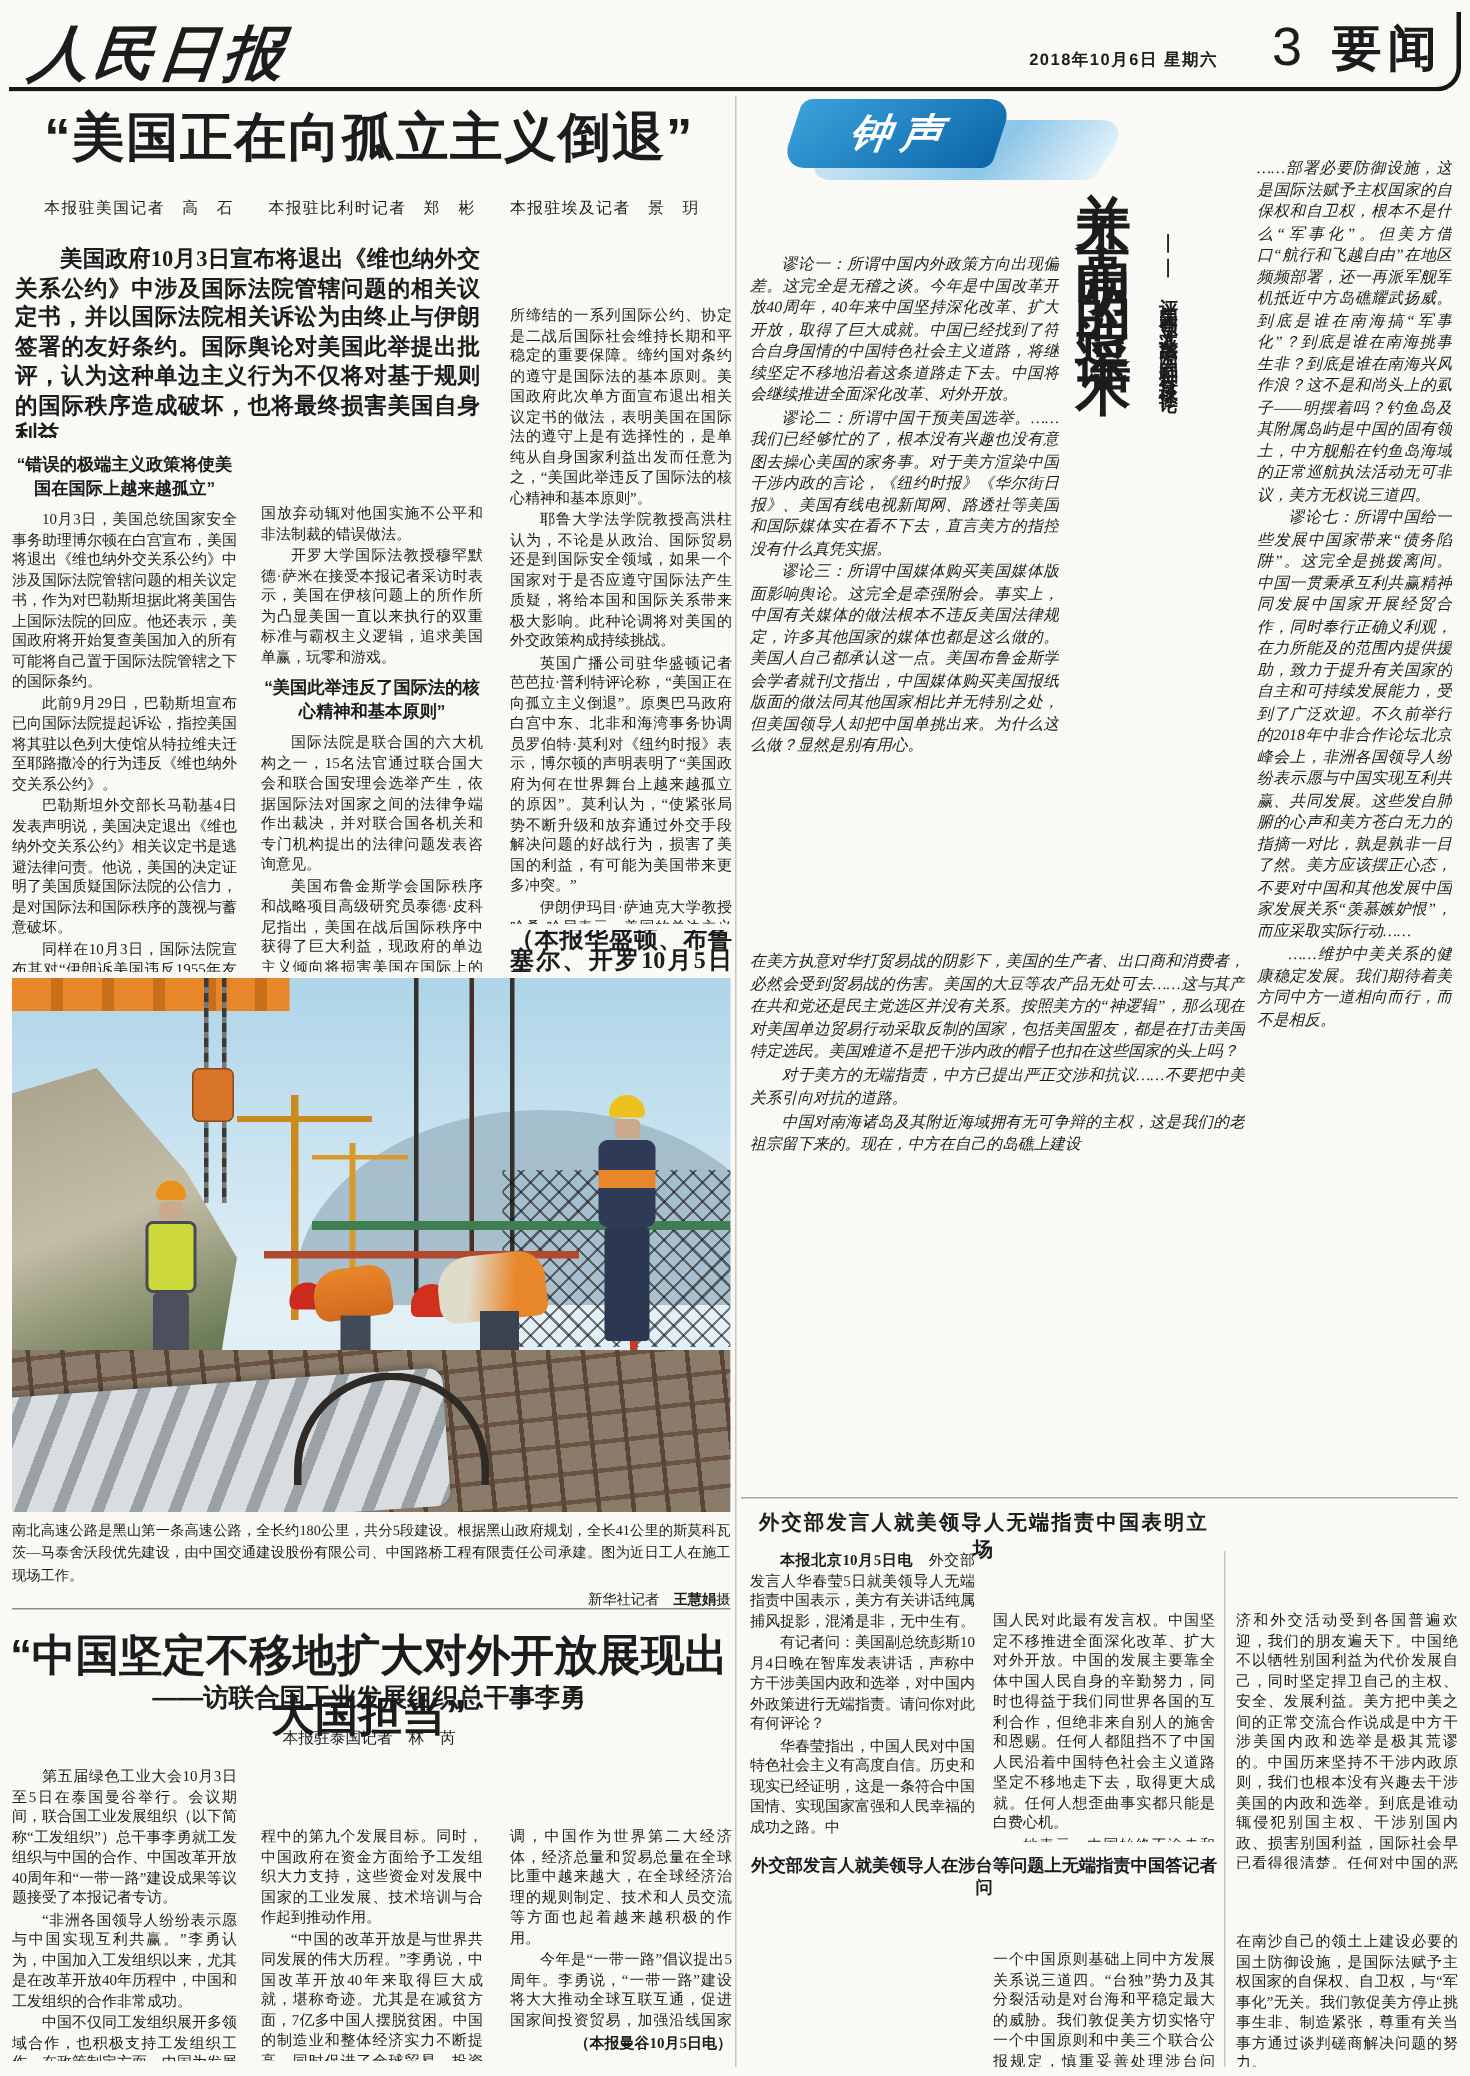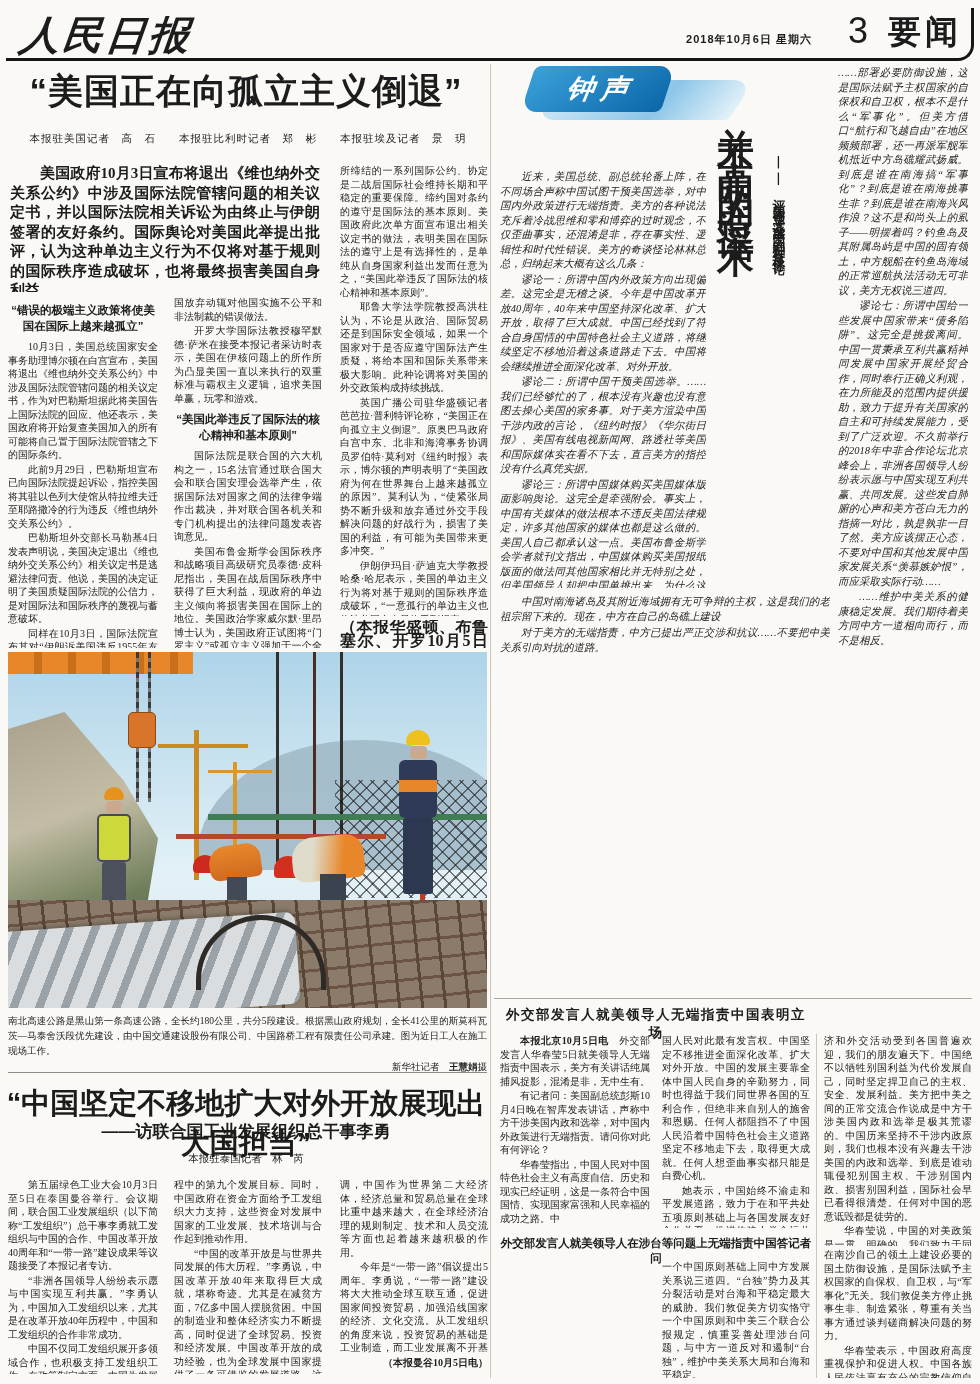--- a/index.html
+++ b/index.html
@@ -11,21 +11,21 @@
     border-bottom:3px solid #161616;border-right:3px solid #161616;border-bottom-right-radius:16px;}
   .masthead-logo{position:absolute;left:20px;top:8px;font-size:40px;font-weight:bold;font-style:italic;
     letter-spacing:3px;transform:skewX(-6deg);font-family:"Liberation Serif",serif;}
   .edition-date{position:absolute;right:168px;top:32px;font-size:11px;font-weight:bold;letter-spacing:1px;}
   .page-no{position:absolute;right:112px;top:10px;font-size:36px;font-weight:400;
     font-family:"Liberation Sans",sans-serif;}
   .section-name{position:absolute;right:18px;top:10px;font-size:33px;font-weight:900;
     font-family:"Liberation Sans",sans-serif;letter-spacing:4px;}
   
   .para{margin:0 0 1px 0;text-indent:2em;text-align:justify;}
-  .noindent{text-indent:0;}
+  .noindent{text-indent:0;margin-top:40px;}
   .col{position:absolute;font-size:10px;line-height:13.5px;overflow:hidden;text-align:justify;}
   .subhead{font-weight:900;text-align:center;text-indent:0;margin:6px 0;
     font-family:"Liberation Sans",sans-serif;font-size:11.5px;line-height:16px;}
   .dateline{font-weight:900;}
   .vrule{position:absolute;width:1px;background:#c9c6bd;}
   .hrule{position:absolute;height:1px;background:#8f8c83;}
   
   .lead-headline{position:absolute;left:4px;top:68px;width:484px;text-align:center;
     font-size:35px;font-weight:900;letter-spacing:1px;font-family:"Liberation Sans",sans-serif;}
   .lead-byline{position:absolute;left:8px;top:132px;width:480px;text-align:center;
@@ -199,30 +199,30 @@
         <span class="zs-logo-text">钟声</span>
       </div>
     </div>
 
     <div class="zs-vtitle-wrap">
       <span class="zs-vtitle">并不高明的造谣术</span>
       <span class="zs-vsub">——评美国领导人诬蔑中国的种种奇谈怪论</span>
     </div>
 
     <div class="col zs-italic" style="left:6px;top:112px;width:206px;height:418px;font-size:10.5px;line-height:14.5px;">
-      <p class="para">近来，美国总统、副总统轮番上阵，在不同场合声称中国试图干预美国选举，对中国内外政策进行无端指责。美方的各种说法充斥着冷战思维和零和博弈的过时观念，不仅歪曲事实，还混淆是非，存在事实性、逻辑性和时代性错误。美方的奇谈怪论林林总总，归纳起来大概有这么几条：</p>
       <p class="para">谬论一：所谓中国内外政策方向出现偏差。这完全是无稽之谈。今年是中国改革开放40周年，40年来中国坚持深化改革、扩大开放，取得了巨大成就。中国已经找到了符合自身国情的中国特色社会主义道路，将继续坚定不移地沿着这条道路走下去。中国将会继续推进全面深化改革、对外开放。</p>
       <p class="para">谬论二：所谓中国干预美国选举。……我们已经够忙的了，根本没有兴趣也没有意图去操心美国的家务事。对于美方渲染中国干涉内政的言论，《纽约时报》《华尔街日报》、美国有线电视新闻网、路透社等美国和国际媒体实在看不下去，直言美方的指控没有什么真凭实据。</p>
       <p class="para">谬论三：所谓中国媒体购买美国媒体版面影响舆论。这完全是牵强附会。事实上，中国有关媒体的做法根本不违反美国法律规定，许多其他国家的媒体也都是这么做的。美国人自己都承认这一点。美国布鲁金斯学会学者就刊文指出，中国媒体购买美国报纸版面的做法同其他国家相比并无特别之处，但美国领导人却把中国单挑出来。为什么这么做？显然是别有用心。</p>
 
     </div>
 
     <div class="col zs-italic" style="left:6px;top:536px;width:330px;height:396px;font-size:10.5px;line-height:15px;">
+      <p class="para noindent">在美方执意对华打贸易战的阴影下，美国的生产者、出口商和消费者，必然会受到贸易战的伤害。美国的大豆等农产品无处可去……这与其产在共和党还是民主党选区并没有关系。按照美方的“神逻辑”，那么现在对美国单边贸易行动采取反制的国家，包括美国盟友，都是在打击美国特定选民。美国难道不是把干涉内政的帽子也扣在这些国家的头上吗？</p>
+      <p class="para">对于美方的无端指责，中方已提出严正交涉和抗议……不要把中美关系引向对抗的道路。</p>
       <p class="para">中国对南海诸岛及其附近海域拥有无可争辩的主权，这是我们的老祖宗留下来的。现在，中方在自己的岛礁上建设</p>
-      <p class="para">对于美方的无端指责，中方已提出严正交涉和抗议……不要把中美关系引向对抗的道路。</p>
     </div>
 
     <div class="col zs-italic" style="left:344px;top:8px;width:130px;height:924px;font-size:10.5px;line-height:14.5px;">
       <p class="para noindent">……部署必要防御设施，这是国际法赋予主权国家的自保权和自卫权，根本不是什么“军事化”。但美方借口“航行和飞越自由”在地区频频部署，还一再派军舰军机抵近中方岛礁耀武扬威。到底是谁在南海搞“军事化”？到底是谁在南海挑事生非？到底是谁在南海兴风作浪？这不是和尚头上的虱子——明摆着吗？钓鱼岛及其附属岛屿是中国的固有领土，中方舰船在钓鱼岛海域的正常巡航执法活动无可非议，美方无权说三道四。</p>
       <p class="para">谬论七：所谓中国给一些发展中国家带来“债务陷阱”。这完全是挑拨离间。中国一贯秉承互利共赢精神同发展中国家开展经贸合作，同时奉行正确义利观，在力所能及的范围内提供援助，致力于提升有关国家的自主和可持续发展能力，受到了广泛欢迎。不久前举行的2018年中非合作论坛北京峰会上，非洲各国领导人纷纷表示愿与中国实现互利共赢、共同发展。这些发自肺腑的心声和美方苍白无力的指摘一对比，孰是孰非一目了然。美方应该摆正心态，不要对中国和其他发展中国家发展关系“羡慕嫉妒恨”，而应采取实际行动……</p>
       <p class="para">……维护中美关系的健康稳定发展。我们期待着美方同中方一道相向而行，而不是相反。</p>
     </div>
   </div>
 
   <div class="hrule" style="left:494px;top:998px;width:478px;background:#aaa79e;"></div>

